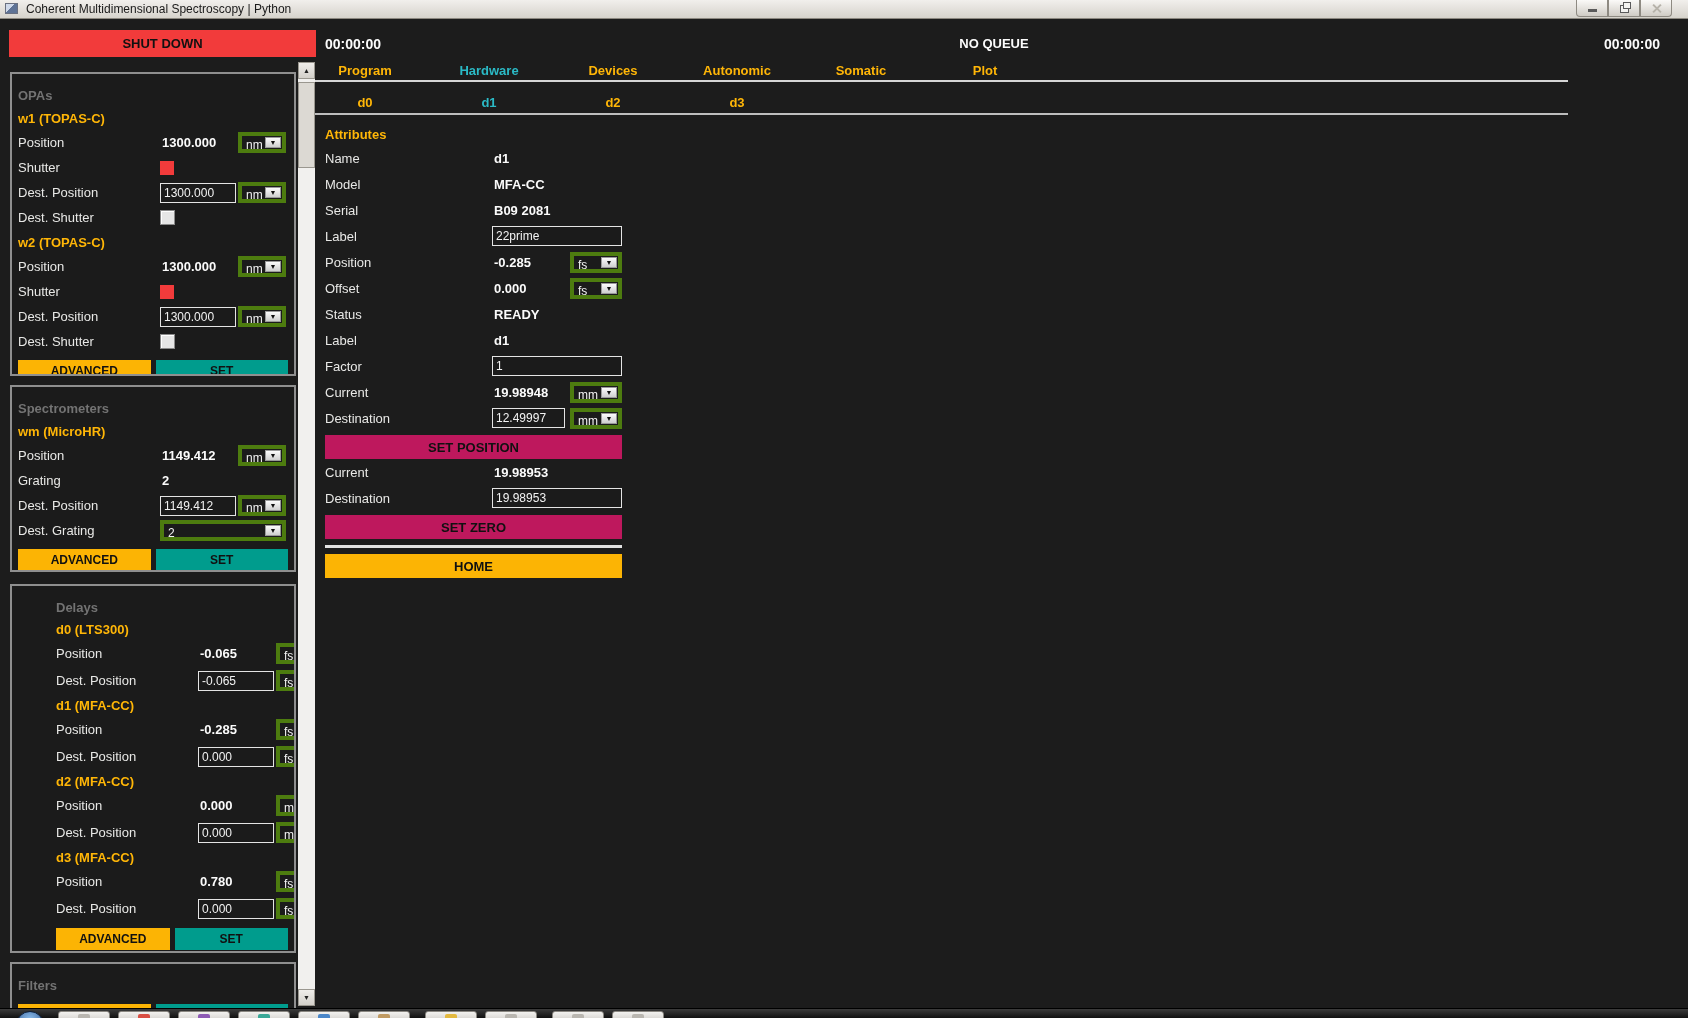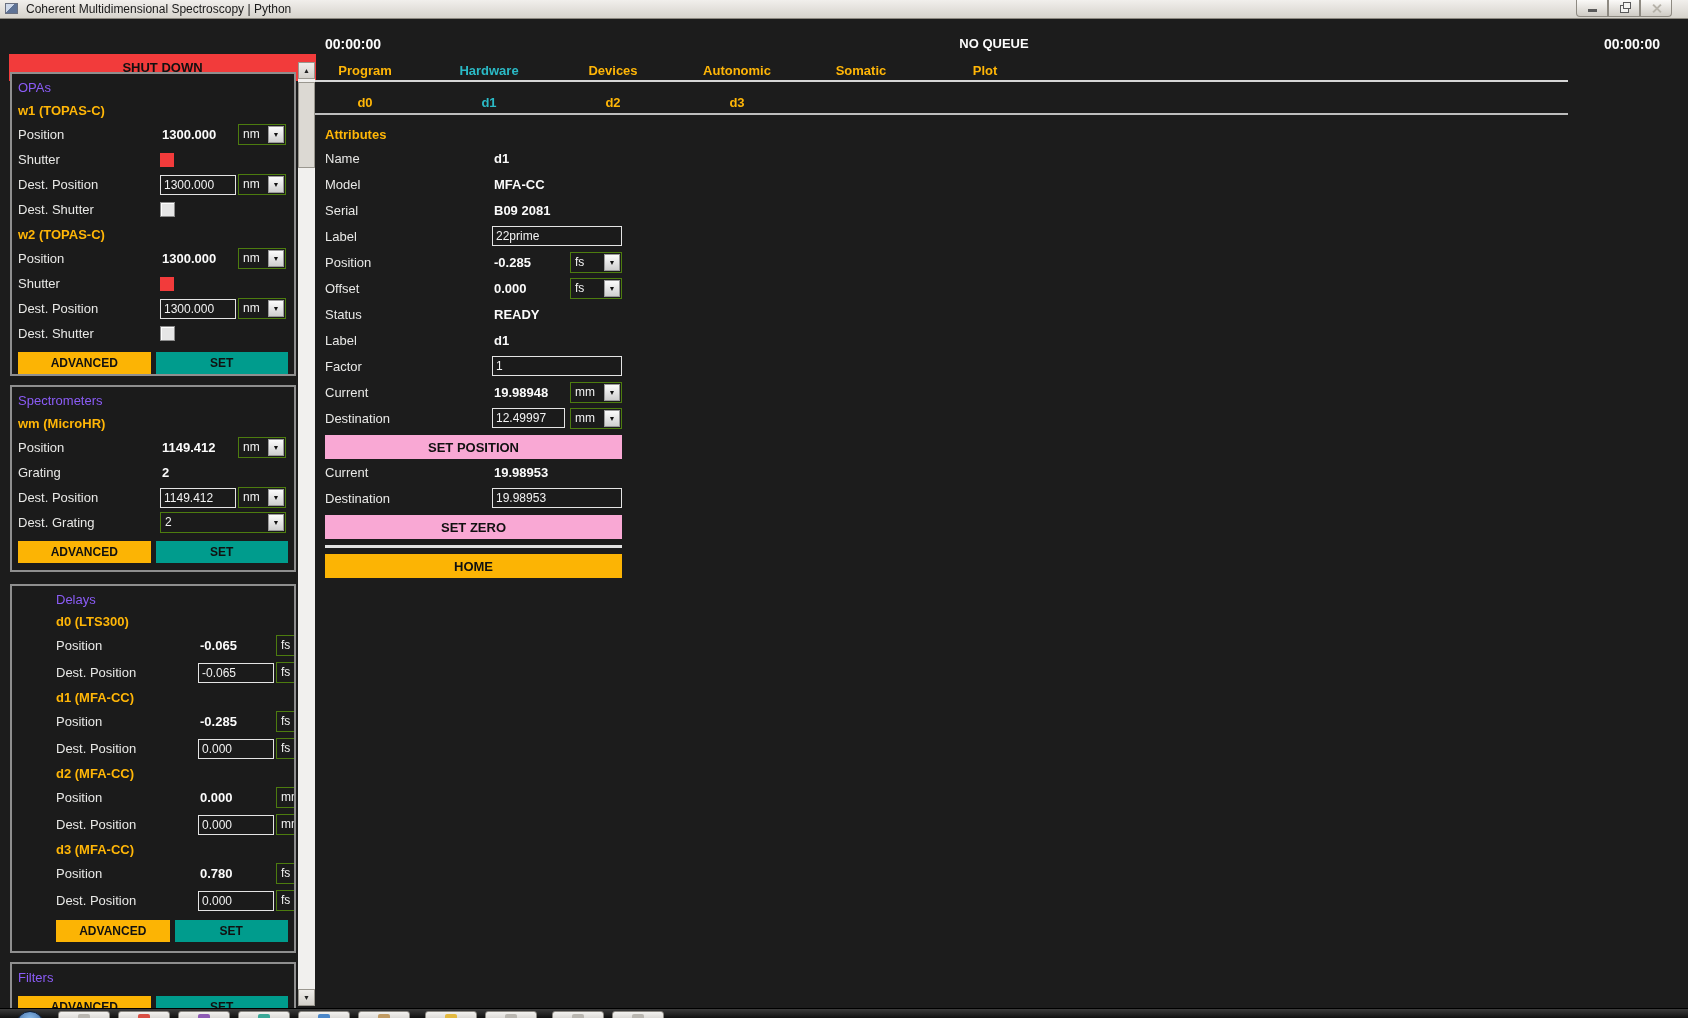--- a/index.html
+++ b/index.html
@@ -20,51 +20,51 @@
   .g-min{width:9px;height:3px;background:#5a5a5a;margin-top:5px;}
   .g-res{position:relative;width:7px;height:6px;border:1px solid #5a5a5a;background:#f4f3f0;margin-top:2px;}
   .g-res::before{content:"";position:absolute;left:2px;top:-4px;width:6px;height:5px;
     border:1px solid #5a5a5a;background:#f4f3f0;}
   .g-x{position:relative;width:11px;height:11px;}
   .g-x::before,.g-x::after{content:"";position:absolute;left:5px;top:0;width:2px;height:11px;background:#b6b2a9;}
   .g-x::before{transform:rotate(45deg);} .g-x::after{transform:rotate(-45deg);}
 
   
   .shutdown{position:absolute;left:9px;top:30px;width:307px;height:27px;background:#f23b3b;
-    color:#111;font-weight:bold;font-size:13px;display:flex;align-items:center;justify-content:center;margin-top:24px;}
+    color:#111;font-weight:bold;font-size:13px;display:flex;align-items:center;justify-content:center;}
   .hclock{position:absolute;top:36px;font-size:14px;font-weight:bold;color:#fbfbfb;}
   .hclock.left{left:325px;}
   .hqueue{position:absolute;left:302px;top:36px;width:1384px;text-align:center;
     font-size:13px;font-weight:bold;color:#fbfbfb;}
   .hclock.right{left:1520px;width:140px;text-align:right;}
   .tabrow{position:absolute;left:303px;top:63px;display:flex;}
   .tab{width:124px;text-align:center;font-size:13px;font-weight:bold;color:#ffb607;cursor:default;}
   .tab.active{color:#2bbac6;}
   .hline{position:absolute;left:302px;width:1266px;height:2px;}
   .l1{top:80px;background:#d6d6d6;}
   .l2{top:113px;background:#bdbdbd;}
   .subtabrow{position:absolute;left:303px;top:95px;display:flex;}
 
   
   .panel{position:absolute;left:10px;width:286px;border:2px solid #8f8f8f;background:#1b1b1b;
     padding:2px 6px;box-sizing:border-box;overflow:hidden;}
   .p-opas{top:72px;height:304px;}
   .p-spec{top:385px;height:187px;}
   .p-delays{top:584px;height:369px;padding-left:44px;}
   .p-filters{top:962px;height:56px;}
-  .sec{height:22px;display:flex;align-items:center;font-size:13px;font-weight:normal;color:#8b5cf6;}
+  .sec{height:22px;display:flex;align-items:center;font-size:13px;font-weight:bold;color:#737373;margin-top:8px;}
   .grp{height:24px;display:flex;align-items:center;font-size:13px;font-weight:bold;color:#ffb607;}
   .p-delays .grp{height:22px;}
   .srow{height:25px;display:grid;grid-template-columns:140px 76px 48px;column-gap:2px;align-items:center;}
   .p-delays .srow{height:27px;}
   .lbl{font-size:13px;color:#e8e8e6;}
   .val{font-size:13px;font-weight:bold;color:#fbfbfb;padding-left:2px;}
   .tin{height:20px;border:1px solid #e4e4e4;background:#1b1b1b;color:#f2f2f2;font-size:12px;
     padding:0 3px;font-family:"Liberation Sans",sans-serif;width:100%;box-sizing:border-box;}
-  .dd{display:flex;height:21px;border:1px solid #4d7c0f;background:#1b1b1b;align-items:stretch;box-sizing:border-box;}
+  .dd{display:flex;height:21px;border:4px solid #4d7c0f;background:#1b1b1b;align-items:stretch;box-sizing:border-box;}
   .dd .t{flex:1;color:#f2f2f2;font-size:12px;padding:2px 0 0 4px;overflow:hidden;}
   .dd .a{width:14px;margin:1px;background:linear-gradient(#fcfcfc,#cfcfcf);border:1px solid #9a9a9a;
     display:flex;align-items:center;justify-content:center;font-size:7px;color:#111;}
   .span23{grid-column:2/4;}
   .shutter{width:14px;height:14px;background:#f23b3b;}
   .cb{width:13px;height:13px;background:#e6e6e6;border:1px solid #8a8a8a;box-shadow:inset 1px 1px 0 #fff;}
   .btn-row{display:flex;gap:5px;margin-top:6px;}
   .p-filters .btn-row{margin-top:8px;}
   .btn{flex:1;height:22px;font-weight:bold;font-size:12px;color:#111;
     display:flex;align-items:center;justify-content:center;}
@@ -79,21 +79,21 @@
   .sb-thumb{position:absolute;left:0;top:20px;width:17px;height:86px;background:#dcd9d3;
     border:1px solid #9a978f;box-sizing:border-box;}
 
   
   .mform{position:absolute;left:325px;top:123px;width:297px;}
   .msec{height:22px;display:flex;align-items:center;font-size:13px;font-weight:bold;color:#ffb607;}
   .msec.h24{height:24px;}
   .frow{height:26px;display:grid;grid-template-columns:162px 73px 52px;column-gap:5px;align-items:center;}
   .mbtn{height:24px;margin-top:4px;font-weight:bold;font-size:13px;color:#111;
     display:flex;align-items:center;justify-content:center;}
-  .teal{background:#f9a8d4;} .amber{background:#fcb404;}
+  .teal{background:#be185d;} .amber{background:#fcb404;}
   .divider{height:3px;background:#e2e2e2;margin:6px 0;}
 
   
   .taskbar{position:absolute;left:0;top:1008px;width:1688px;height:10px;overflow:hidden;
     background:linear-gradient(#3c3c3c,#0d0d0d);border-top:1px solid #000;z-index:50;}
   .orb{position:absolute;left:16px;top:2px;width:26px;height:26px;border-radius:50%;
     background:radial-gradient(circle at 50% 30%,#8ec0ee,#1c3f7a);border:1px solid #0b1f3c;}
   .tbtn{position:absolute;top:2px;width:52px;height:14px;border:1px solid #8a8781;
     background:linear-gradient(#f2f1ef,#c9c6c0);border-radius:3px 3px 0 0;box-sizing:border-box;}
   .tbtn i{display:block;width:12px;height:7px;margin:2px auto 0;border-radius:2px;}

